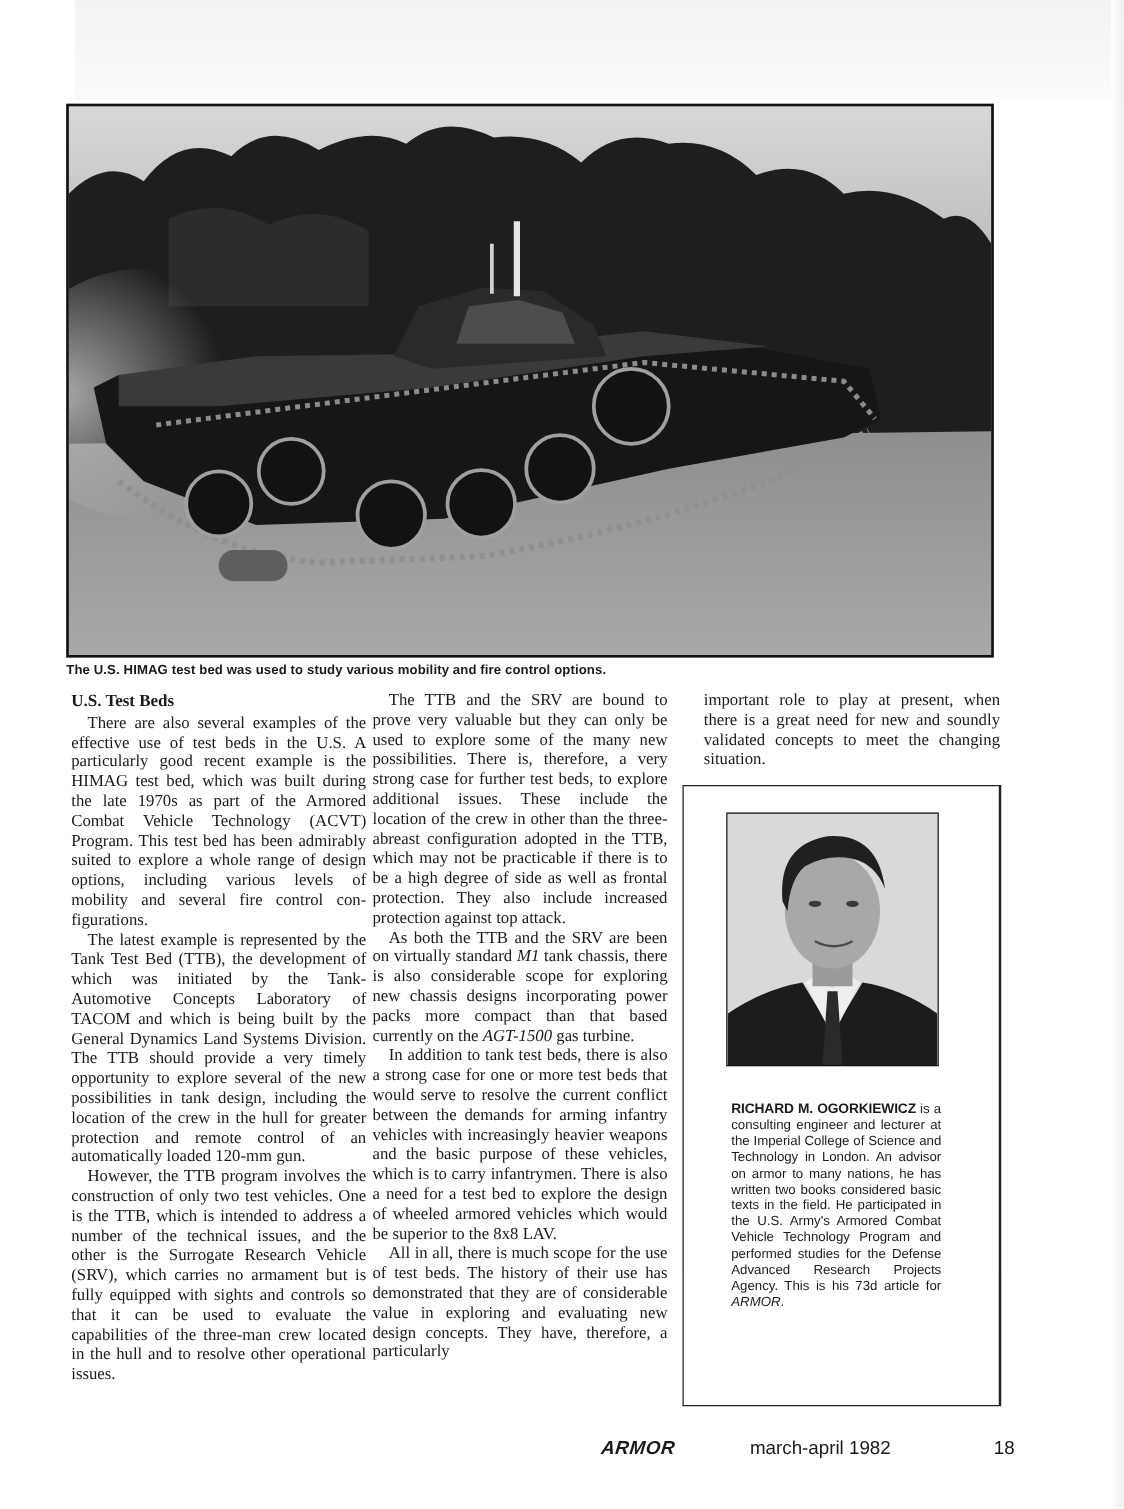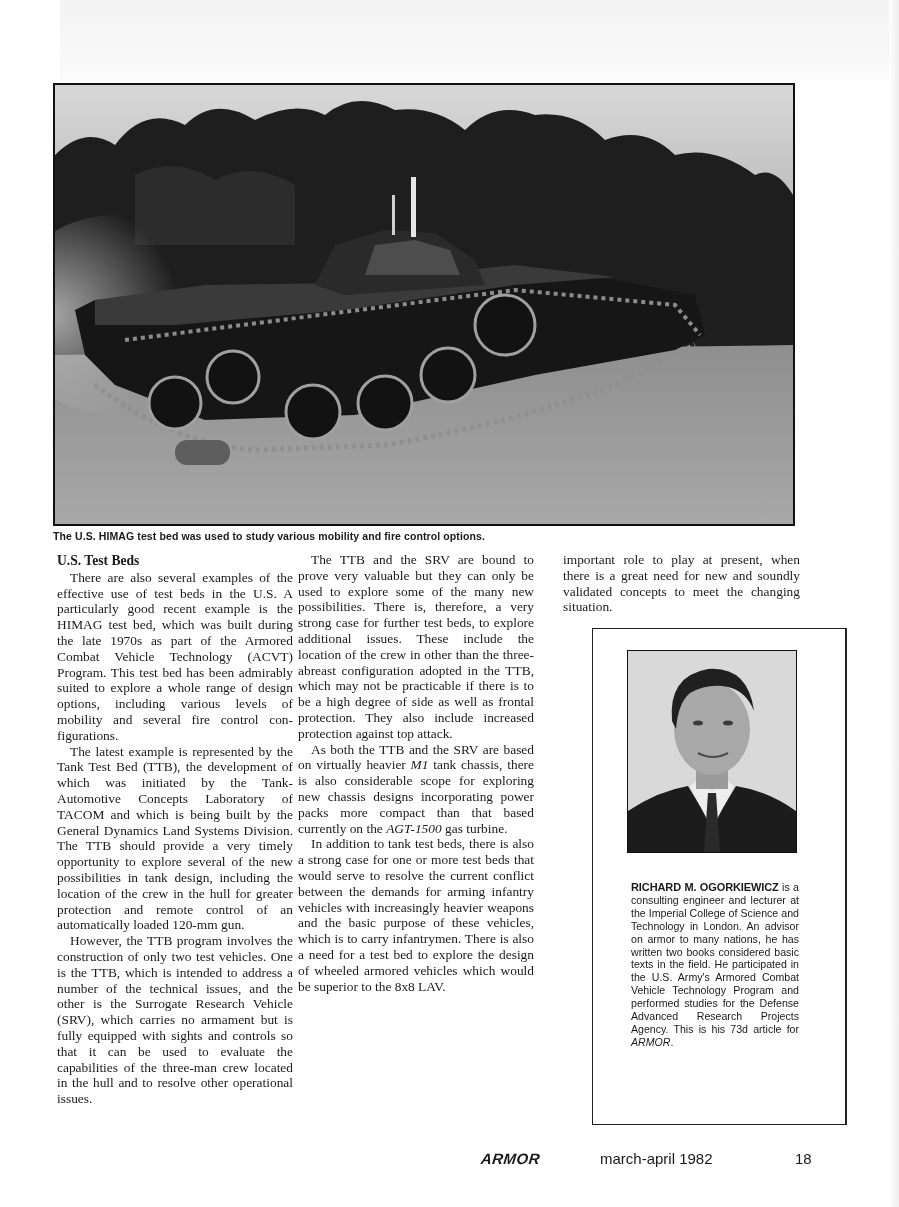--- a/index.html
+++ b/index.html
@@ -66,21 +66,21 @@
     .section-heading {
       text-align: left;
       font-weight: bold;
       font-size: 13.6px;
       margin: 0 0 1px 0;
     }
     em { font-style: italic; }
     
     .bio-box {
       position: absolute;
-      left: 592px; top: 628px;
+      left: 546px; top: 628px;
       width: 255px; height: 497px;
       border: 1.5px solid #222;
       box-sizing: border-box;
       border-right-width: 2px;
     }
     .bio-photo {
       position: absolute;
       left: 34px; top: 21px;
       width: 170px; height: 203px;
       border: 1px solid #111;
@@ -180,22 +180,23 @@
 
 <div class="col col-1">
   <div class="section-heading">U.S. Test Beds</div>
   <p>There are also several examples of the effective use of test beds in the U.S. A particularly good recent exam­ple is the HIMAG test bed, which was built during the late 1970s as part of the Armored Combat Vehicle Tech­nology (ACVT) Program. This test bed has been admirably suited to explore a whole range of design options, including various levels of mobility and several fire control con­figurations.</p>
   <p>The latest example is represented by the Tank Test Bed (TTB), the development of which was initiated by the Tank-Automotive Concepts Laboratory of TACOM and which is being built by the General Dynamics Land Systems Division. The TTB should provide a very timely oppor­tunity to explore several of the new possibilities in tank design, including the location of the crew in the hull for greater protection and remote control of an automatically loaded 120-mm gun.</p>
   <p>However, the TTB program involves the construction of only two test vehi­cles. One is the TTB, which is intended to address a number of the technical issues, and the other is the Surrogate Research Vehicle (SRV), which car­ries no armament but is fully equipped with sights and controls so that it can be used to evaluate the capabilities of the three-man crew located in the hull and to resolve other operational issues.</p>
 </div>
 
 <div class="col col-2">
   <p>The TTB and the SRV are bound to prove very valuable but they can only be used to explore some of the many new possibilities. There is, therefore, a very strong case for further test beds, to explore additional issues. These include the location of the crew in other than the three-abreast configu­ration adopted in the TTB, which may not be practicable if there is to be a high degree of side as well as frontal protection. They also include increased protection against top attack.</p>
-  <p><span>As both the TTB and the SRV are based on virtually heavier </span><em>M1</em><span> tank chassis, there is also considerable scope for exploring new chassis designs incorporating power packs more com­pact than that based currently on the </span><em>AGT-1500</em><span> gas turbine.</span></p>
+  <p><span>As both the TTB and the SRV are been on virtually standard </span><em>M1</em><span> tank chassis, there is also considerable scope for exploring new chassis designs incorporating power packs more com­pact than that based currently on the </span><em>AGT-1500</em><span> gas turbine.</span></p>
   <p>In addition to tank test beds, there is also a strong case for one or more test beds that would serve to resolve the current conflict between the demands for arming infantry vehicles with increasingly heavier weapons and the basic purpose of these vehi­cles, which is to carry infantrymen. There is also a need for a test bed to explore the design of wheeled armored vehicles which would be superior to the 8x8 LAV.</p>
+  <p>All in all, there is much scope for the use of test beds. The history of their use has demonstrated that they are of considerable value in exploring and evaluating new design concepts. They have, therefore, a particularly</p>
 </div>
 
 <div class="col col-3">
   <p style="text-indent:0">important role to play at present, when there is a great need for new and soundly validated concepts to meet the changing situation.</p>
 </div>
 
 <div class="bio-box">
   <div class="bio-photo">
     <svg width="168" height="201" viewBox="0 0 168 201" xmlns="http://www.w3.org/2000/svg">
       <rect x="0" y="0" width="168" height="201" fill="#d9d9d9"></rect>

